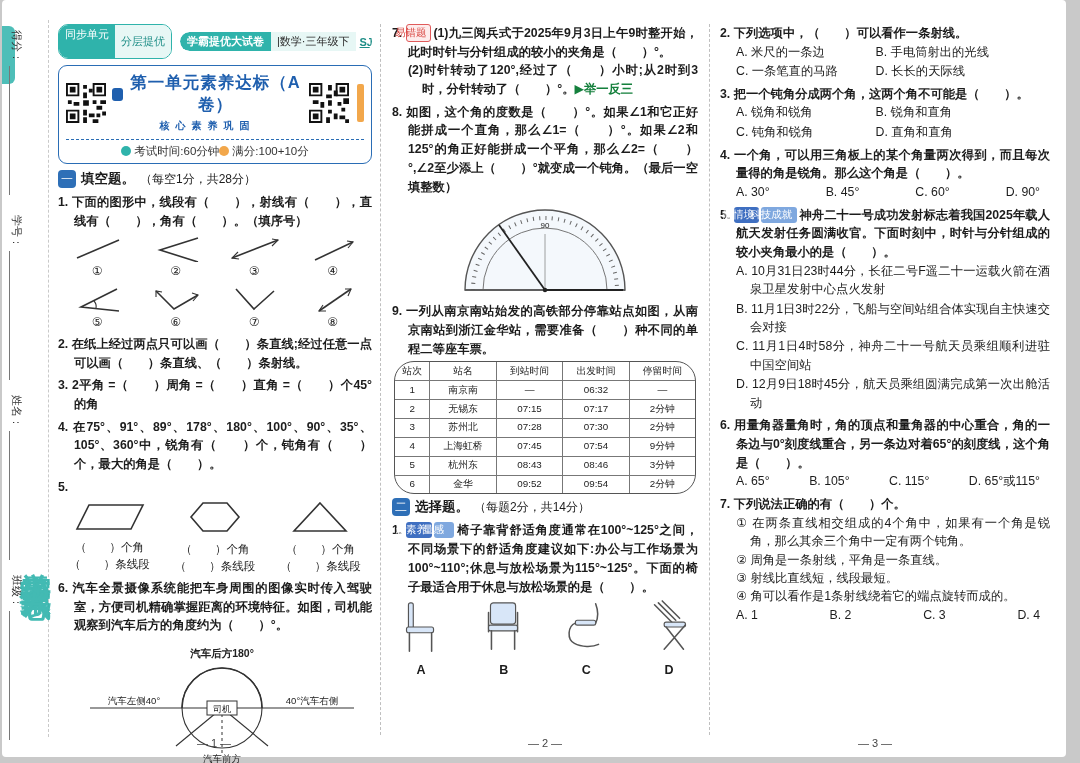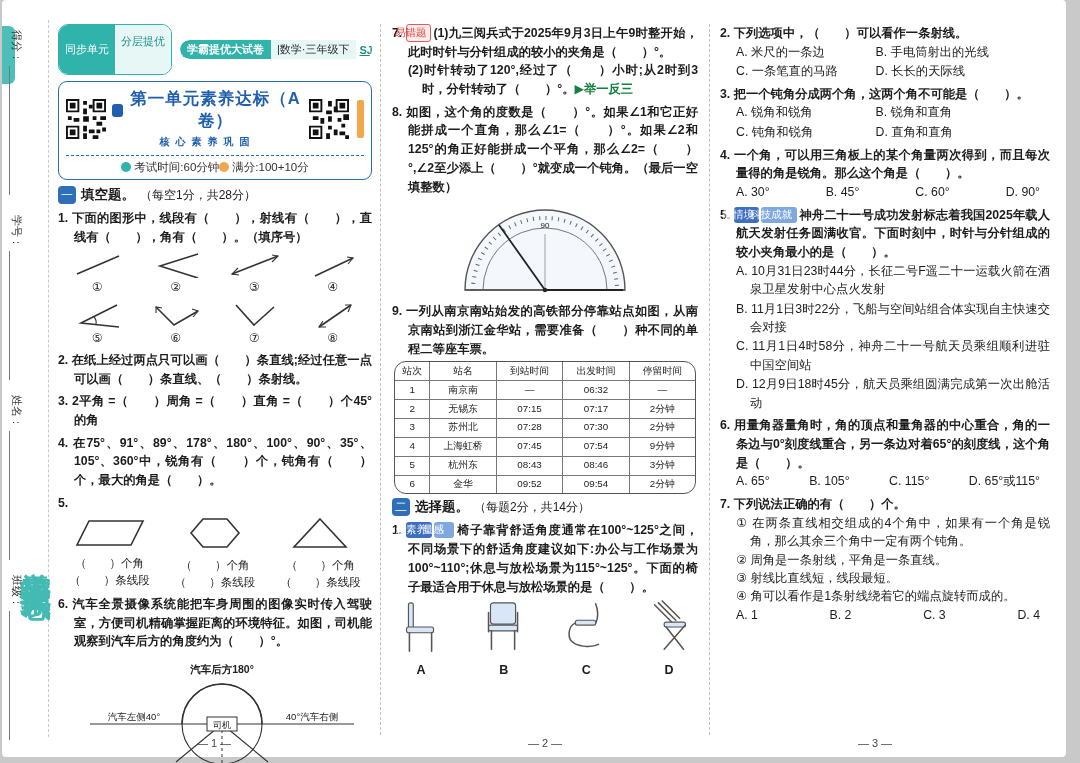--- a/index.html
+++ b/index.html
@@ -19,21 +19,21 @@
   .col1{left:56px;width:314px;}
   .col2{left:390px;width:306px;}
   .col3{left:718px;width:330px;}
   .divider{position:absolute;top:24px;bottom:22px;border-left:1.5px dashed #bfbfbf;}
   .d1{left:378px;} .d2{left:707px;}
   .footer{position:absolute;bottom:8px;font-size:11px;color:#444;width:100px;text-align:center;}
   .f1{left:162px;} .f2{left:493px;} .f3{left:823px;}
   
   .hdr-row{display:flex;align-items:center;gap:8px;margin-bottom:6px;}
   .badge-duo{display:flex;border:1.5px solid #2fb3ab;border-radius:10px;overflow:hidden;font-size:11px;white-space:nowrap;}
-  .badge-a{background:#2fb3ab;color:#fff;padding:17px 6px;}
+  .badge-a{background:#2fb3ab;color:#fff;padding:2px 6px;}
   .badge-b{background:#e7f7f5;color:#1d8d86;padding:9px 6px;}
   .brand{display:flex;align-items:center;border-radius:10px;overflow:hidden;font-size:11px;white-space:nowrap;flex:1;}
   .brand-main{background:#2fb3ab;color:#fff;padding:2px 7px;border-radius:10px 0 0 10px;font-weight:bold;}
   .brand-sub{background:#e7f7f5;color:#2b2b2b;padding:2px 6px;}
   .brand-ed{color:#1d8d86;font-weight:bold;padding:0 4px;text-decoration:underline;}
   
   .title-box{border:1.8px solid #2a6db5;border-radius:9px;padding:6px 7px 4px 7px;margin-bottom:6px;}
   .tb-top{display:flex;align-items:center;gap:6px;}
   .qr{width:40px;height:40px;flex:0 0 auto;}
   .cap-strip{width:7px;height:38px;background:#f2a74b;border-radius:2px;margin-left:2px;}
@@ -72,21 +72,21 @@
   .shape-row{display:flex;justify-content:space-between;margin:3px 2px 4px 2px;}
   .shape-item{text-align:center;font-size:11.5px;line-height:1.5;width:32%;}
   .ln{stroke:#333;stroke-width:1.6;fill:none;}
   .lnthin{stroke:#333;stroke-width:1.1;fill:none;}
   .cs{stroke:#555;stroke-width:1.6;fill:none;stroke-linecap:round;}
   .cf{fill:#d8e6f8;stroke:#555;stroke-width:1.2;}
   .svgtext{font-family:"Liberation Sans","DejaVu Sans",sans-serif;fill:#222;}
   .chair-row{display:flex;justify-content:space-between;margin-top:3px;padding:0 6px;}
   .chair-item{text-align:center;font-size:12.5px;font-weight:bold;}
   
-  .train-wrap{border:1.4px solid #555;border-radius:12px;overflow:hidden;margin:3px 2px 2px 2px;}
+  .train-wrap{border:1.4px solid #555;border-radius:20px;overflow:hidden;margin:3px 2px 2px 2px;}
   table.train{border-collapse:collapse;width:100%;font-size:9.8px;color:#222;}
   table.train th,table.train td{border:0.8px solid #777;text-align:center;padding:1.5px 1px;font-weight:normal;}
   table.train tr>*:first-child{border-left:none;} table.train tr>*:last-child{border-right:none;}
   table.train tr:first-child>*{border-top:none;} table.train tr:last-child>*{border-bottom:none;}
   .proc{display:flex;justify-content:center;margin:2px 0 4px 0;}
   .carfig{display:flex;justify-content:flex-end;margin-top:11px;}
 </style>
 </head>
 <body>
 

